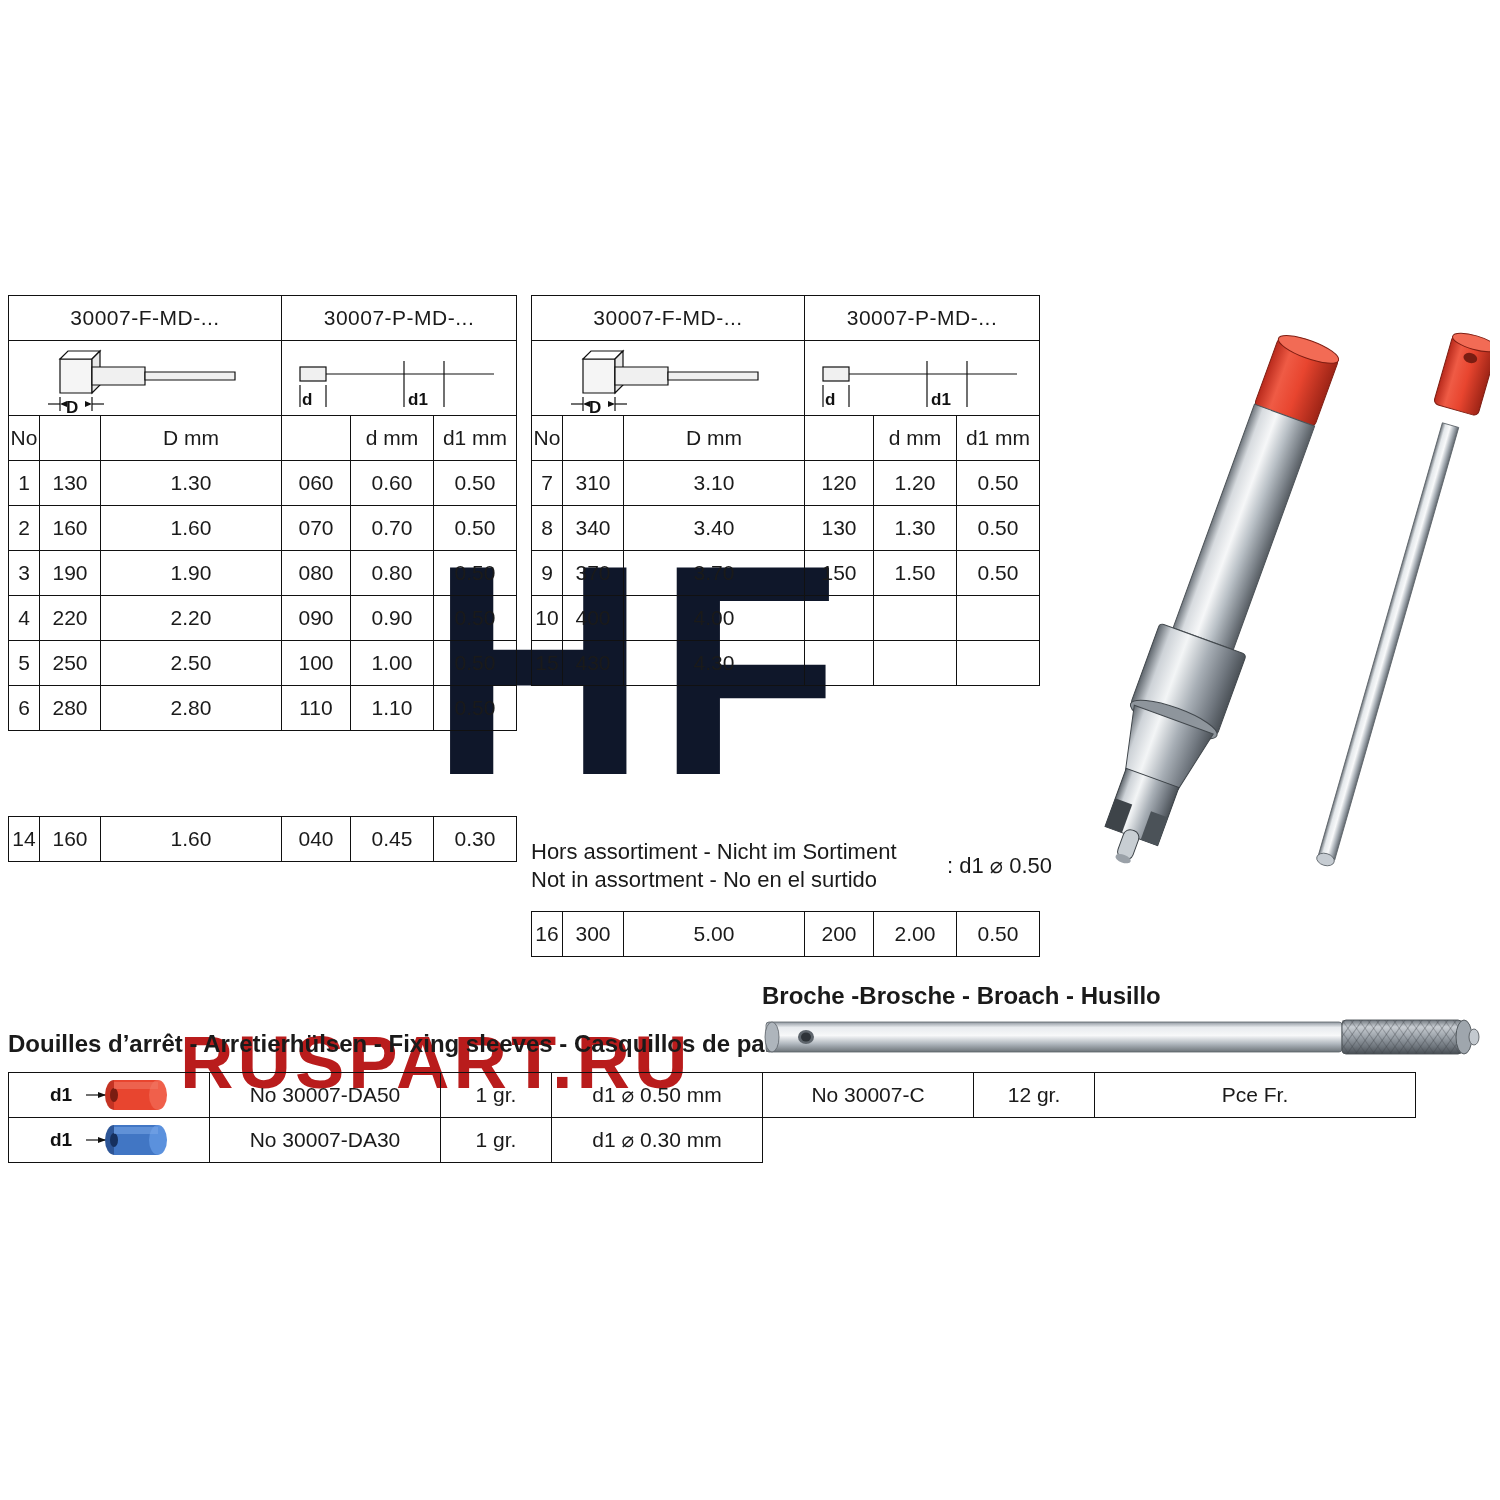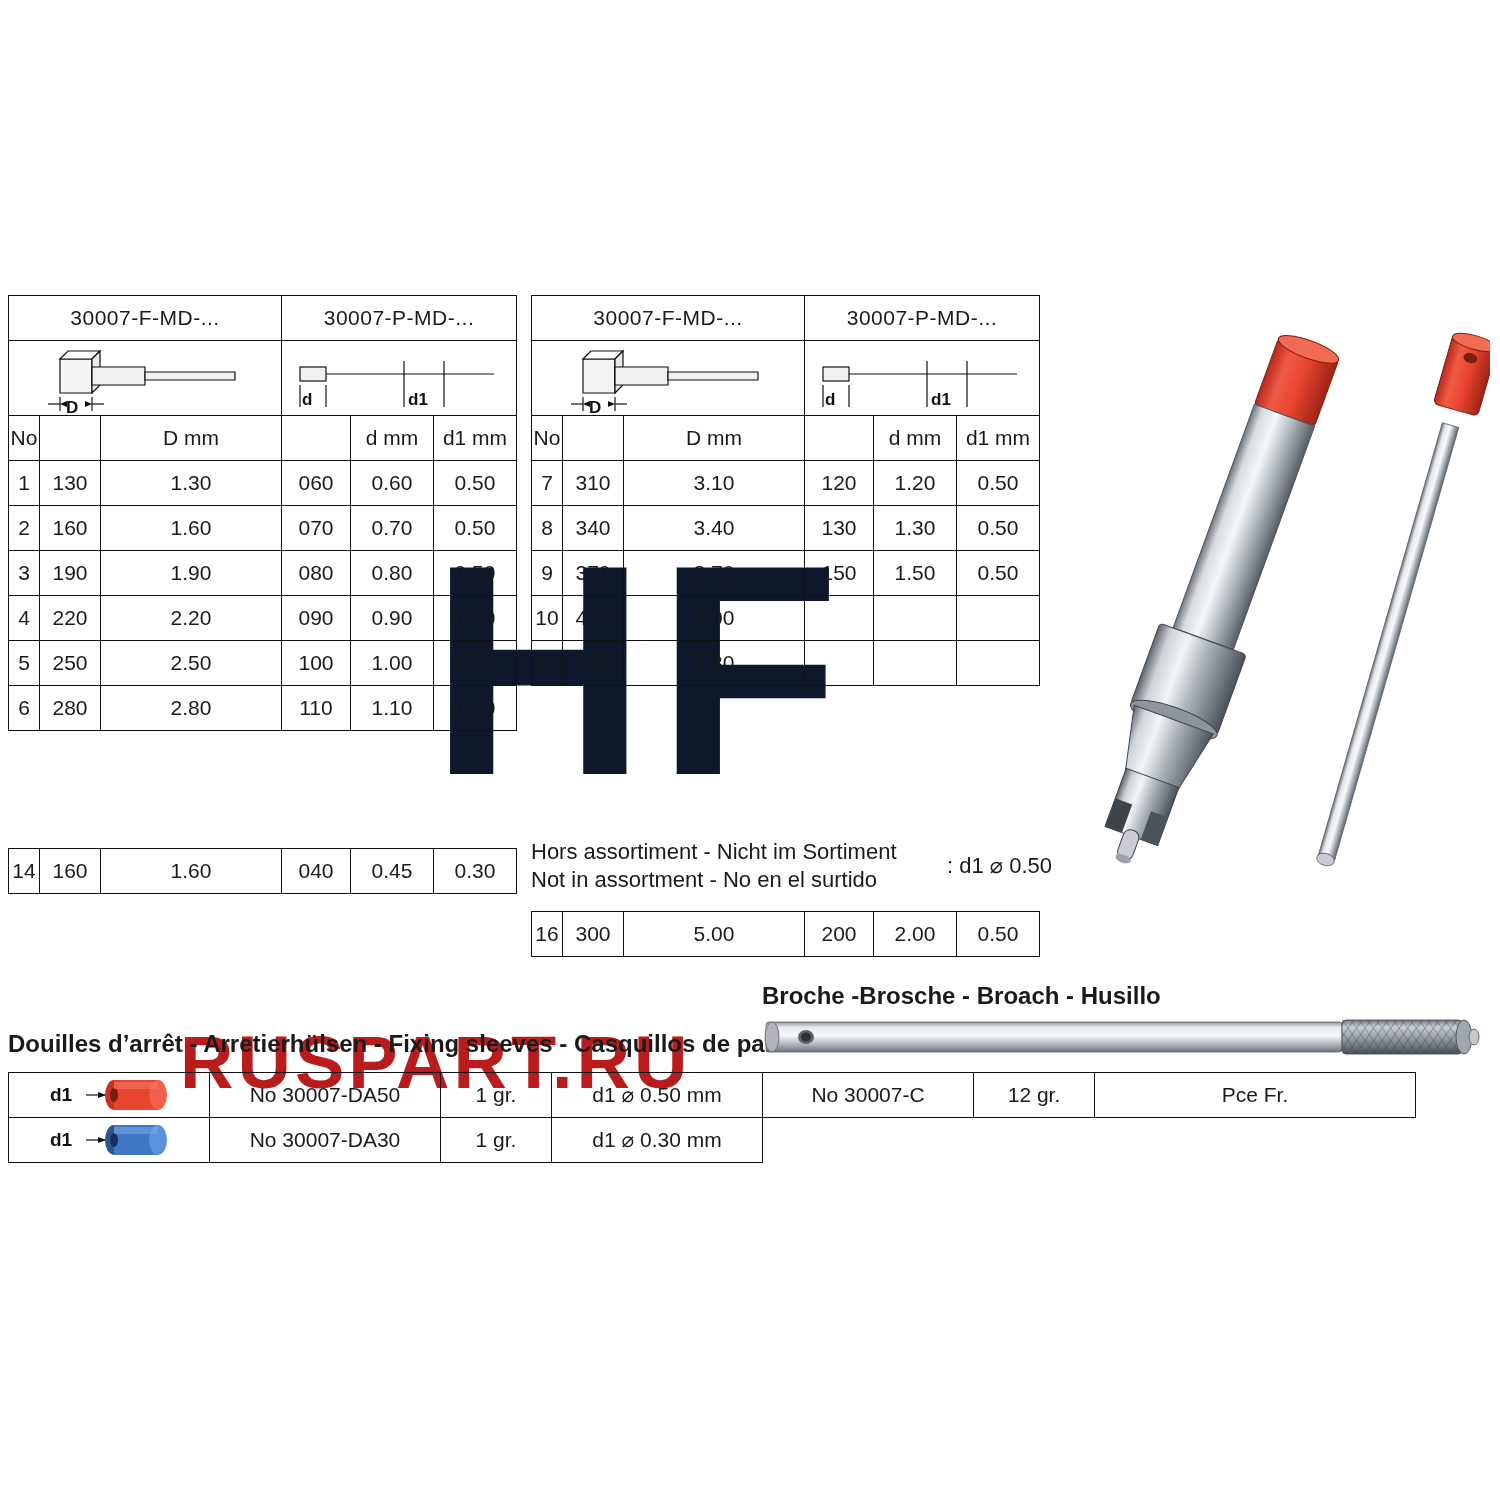--- a/index.html
+++ b/index.html
@@ -300,21 +300,21 @@
     <td class="col-no">15</td>
     <td class="col-code">430</td>
     <td class="col-d">4.30</td>
     <td class="col-dcode"></td>
     <td class="col-dd"></td>
     <td class="col-d1"></td>
   </tr>
 </tbody>
   </table>
 
-<table class="grid" id="left-extra" style="left:8px; top:848px;">
+<table class="grid" id="left-extra" style="left:8px; top:816px;">
   <tbody>
       <tr>
     <td class="col-no">14</td>
     <td class="col-code">160</td>
     <td class="col-d">1.60</td>
     <td class="col-dcode">040</td>
     <td class="col-dd">0.45</td>
     <td class="col-d1">0.30</td>
   </tr>
 </tbody>

